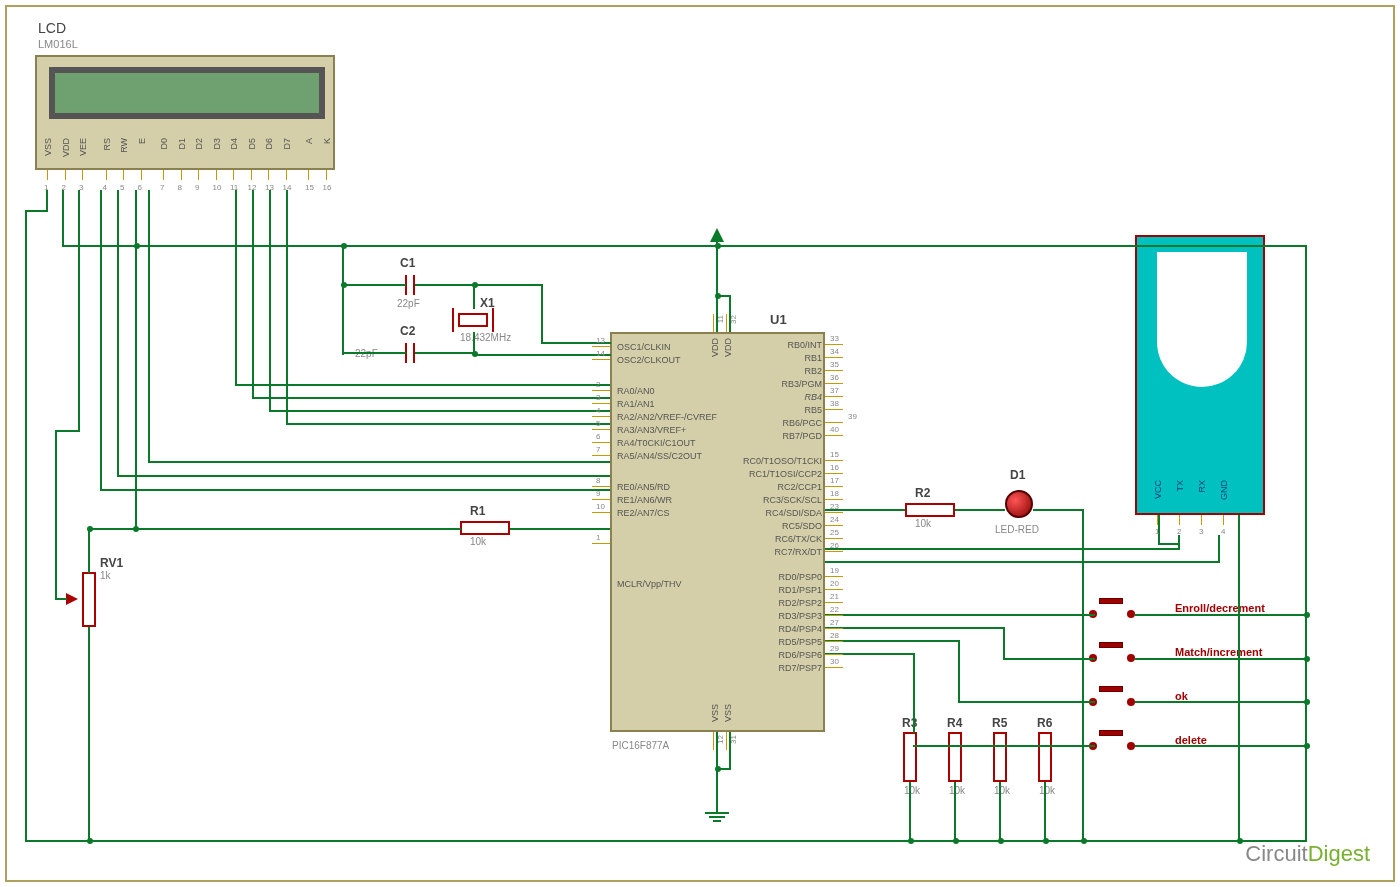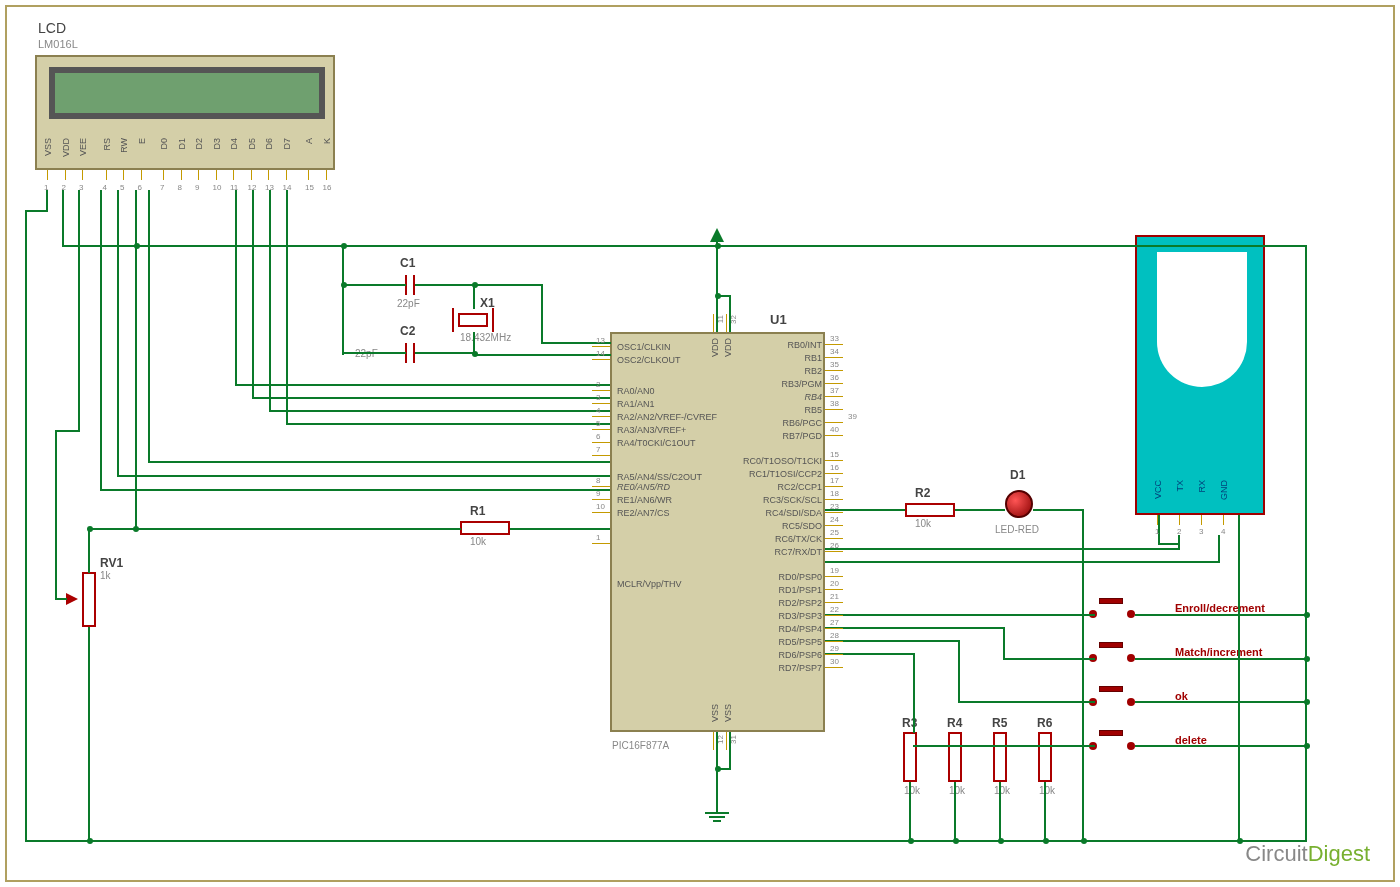--- a/index.html
+++ b/index.html
@@ -356,24 +356,24 @@
     <div class="chip-pin-num" style="left: 596px; top: 406px;">4</div>
     <div class="chip-label" style="left: 617px; top: 412px;">RA2/AN2/VREF-/CVREF</div>
     <div class="pin-stub" style="left: 592px; top: 429px;"></div>
     <div class="chip-pin-num" style="left: 596px; top: 419px;">5</div>
     <div class="chip-label" style="left: 617px; top: 425px;">RA3/AN3/VREF+</div>
     <div class="pin-stub" style="left: 592px; top: 442px;"></div>
     <div class="chip-pin-num" style="left: 596px; top: 432px;">6</div>
     <div class="chip-label" style="left: 617px; top: 438px;">RA4/T0CKI/C1OUT</div>
     <div class="pin-stub" style="left: 592px; top: 455px;"></div>
     <div class="chip-pin-num" style="left: 596px; top: 445px;">7</div>
-    <div class="chip-label" style="left: 617px; top: 472px;">RA5/AN4/SS/C2OUT</div>
+    <div class="chip-label" style="left: 617px; top: 451px;">RA5/AN4/SS/C2OUT</div>
     <div class="pin-stub" style="left: 592px; top: 486px;"></div>
     <div class="chip-pin-num" style="left: 596px; top: 476px;">8</div>
-    <div class="chip-label" style="left: 617px; top: 482px; font-style: italic;">RE0/AN5/RD</div>
+    <div class="chip-label" style="left: 617px; top: 482px;">RE0/AN5/RD</div>
     <div class="pin-stub" style="left: 592px; top: 499px;"></div>
     <div class="chip-pin-num" style="left: 596px; top: 489px;">9</div>
     <div class="chip-label" style="left: 617px; top: 495px;">RE1/AN6/WR</div>
     <div class="pin-stub" style="left: 592px; top: 512px;"></div>
     <div class="chip-pin-num" style="left: 596px; top: 502px;">10</div>
     <div class="chip-label" style="left: 617px; top: 508px;">RE2/AN7/CS</div>
     <div class="pin-stub" style="left: 592px; top: 543px;"></div>
     <div class="chip-pin-num" style="left: 596px; top: 533px;">1</div>
     <div class="chip-label" style="left: 617px; top: 539px; margin-top: 40px;">MCLR/Vpp/THV</div>
     <div class="pin-stub" style="left: 825px; top: 344px;"></div>

